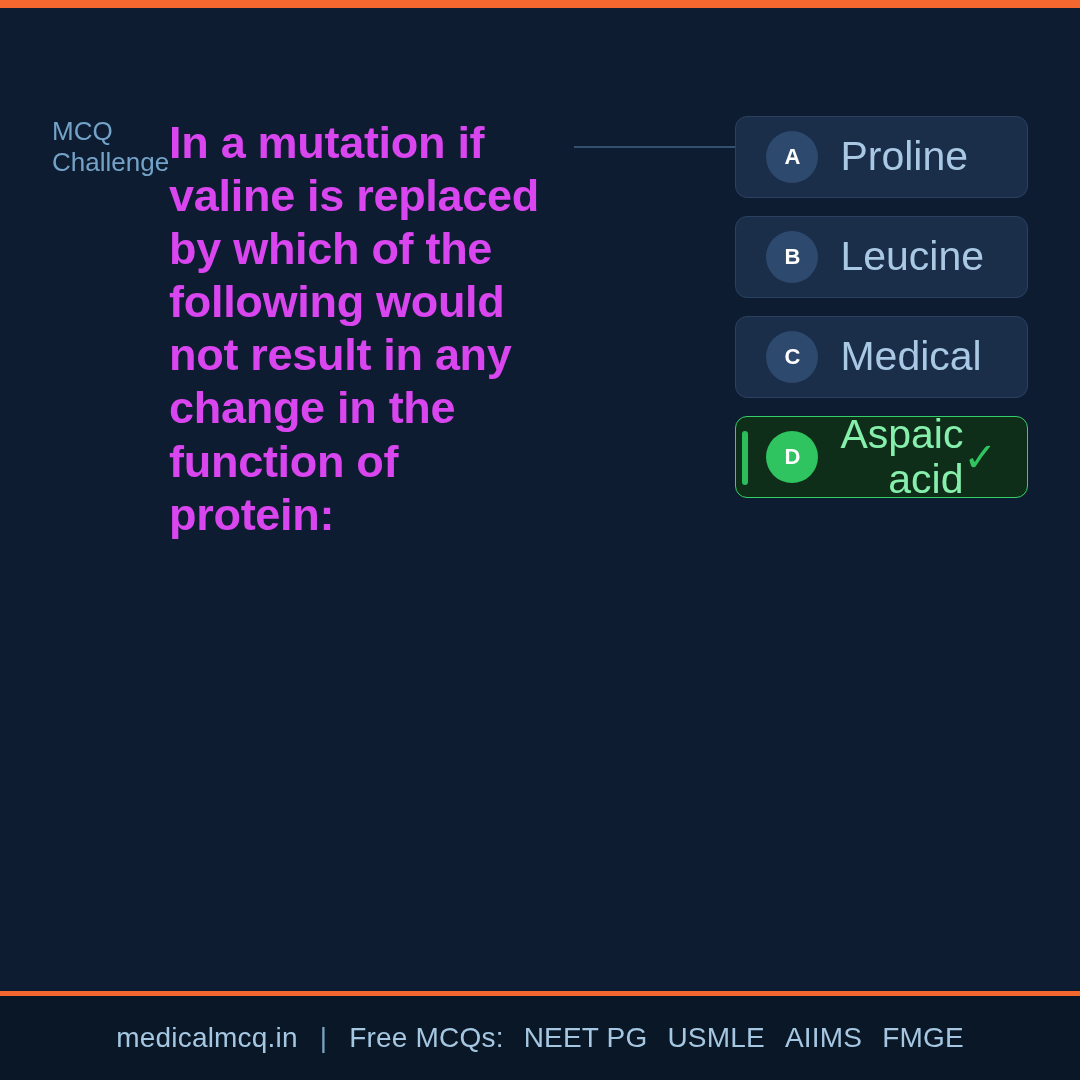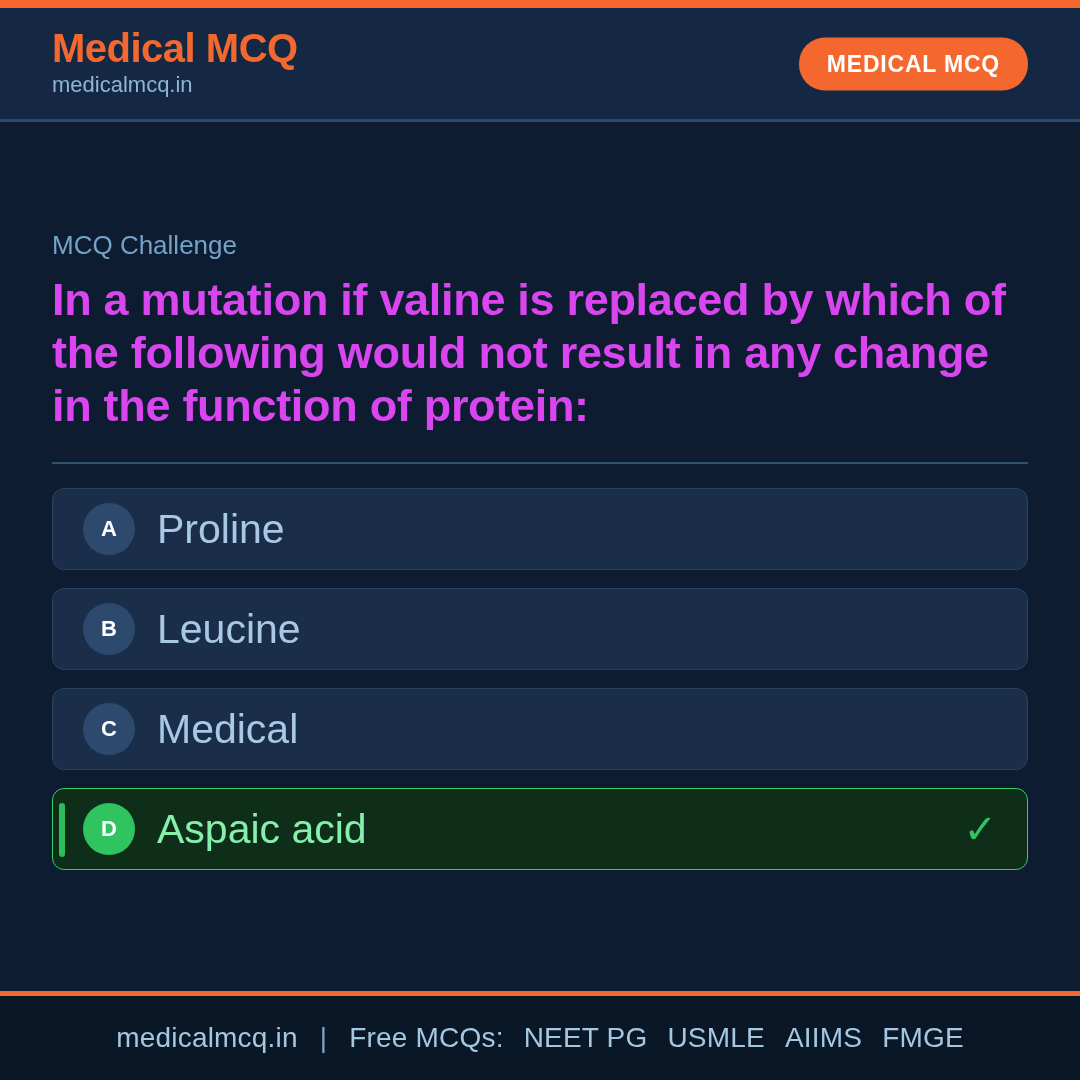--- a/index.html
+++ b/index.html
@@ -45,21 +45,21 @@
     background:#f4682f; color:#ffffff;
     font-size:23px; font-weight:bold; letter-spacing:0.8px;
     padding:13px 28px; border-radius:26px;
     white-space:nowrap;
   }
 
   
   .body-area {
     flex:1 1 auto;
     padding:108px 52px 0 52px;
-    display:flex; flex-direction:column;
+    display:flex; 
     min-height:0;
   }
 
   .eyebrow {
     font-size:26px; color:#74a3c9;
     margin-bottom:12px; line-height:1.2;
   }
 
   .question {
     font-size:45px; font-weight:bold; color:#d946ef;
@@ -127,27 +127,20 @@
   .footer-text .sep { padding:0 14px; color:#7ca3c4; }
   .footer-text .exm { padding-left:12px; }
 </style>
 </head>
 <body>
 
 <div id="card">
 
   <div class="top-rule"></div>
 
-  <div class="header">
-    <div class="brand-block">
-      <div class="brand-title">Medical MCQ</div>
-      <div class="brand-sub">medicalmcq.in</div>
-    </div>
-    <div class="badge-pill">MEDICAL MCQ</div>
-  </div>
 
   <div class="body-area">
     <div class="eyebrow">MCQ Challenge</div>
     <div class="question">In a mutation if valine is replaced by which of the following would not result in any change in the function of protein:</div>
 
     <div class="q-divider"></div>
 
     <div class="options" id="options-list">
         <div class="option">
           <div class="badge">A</div>

